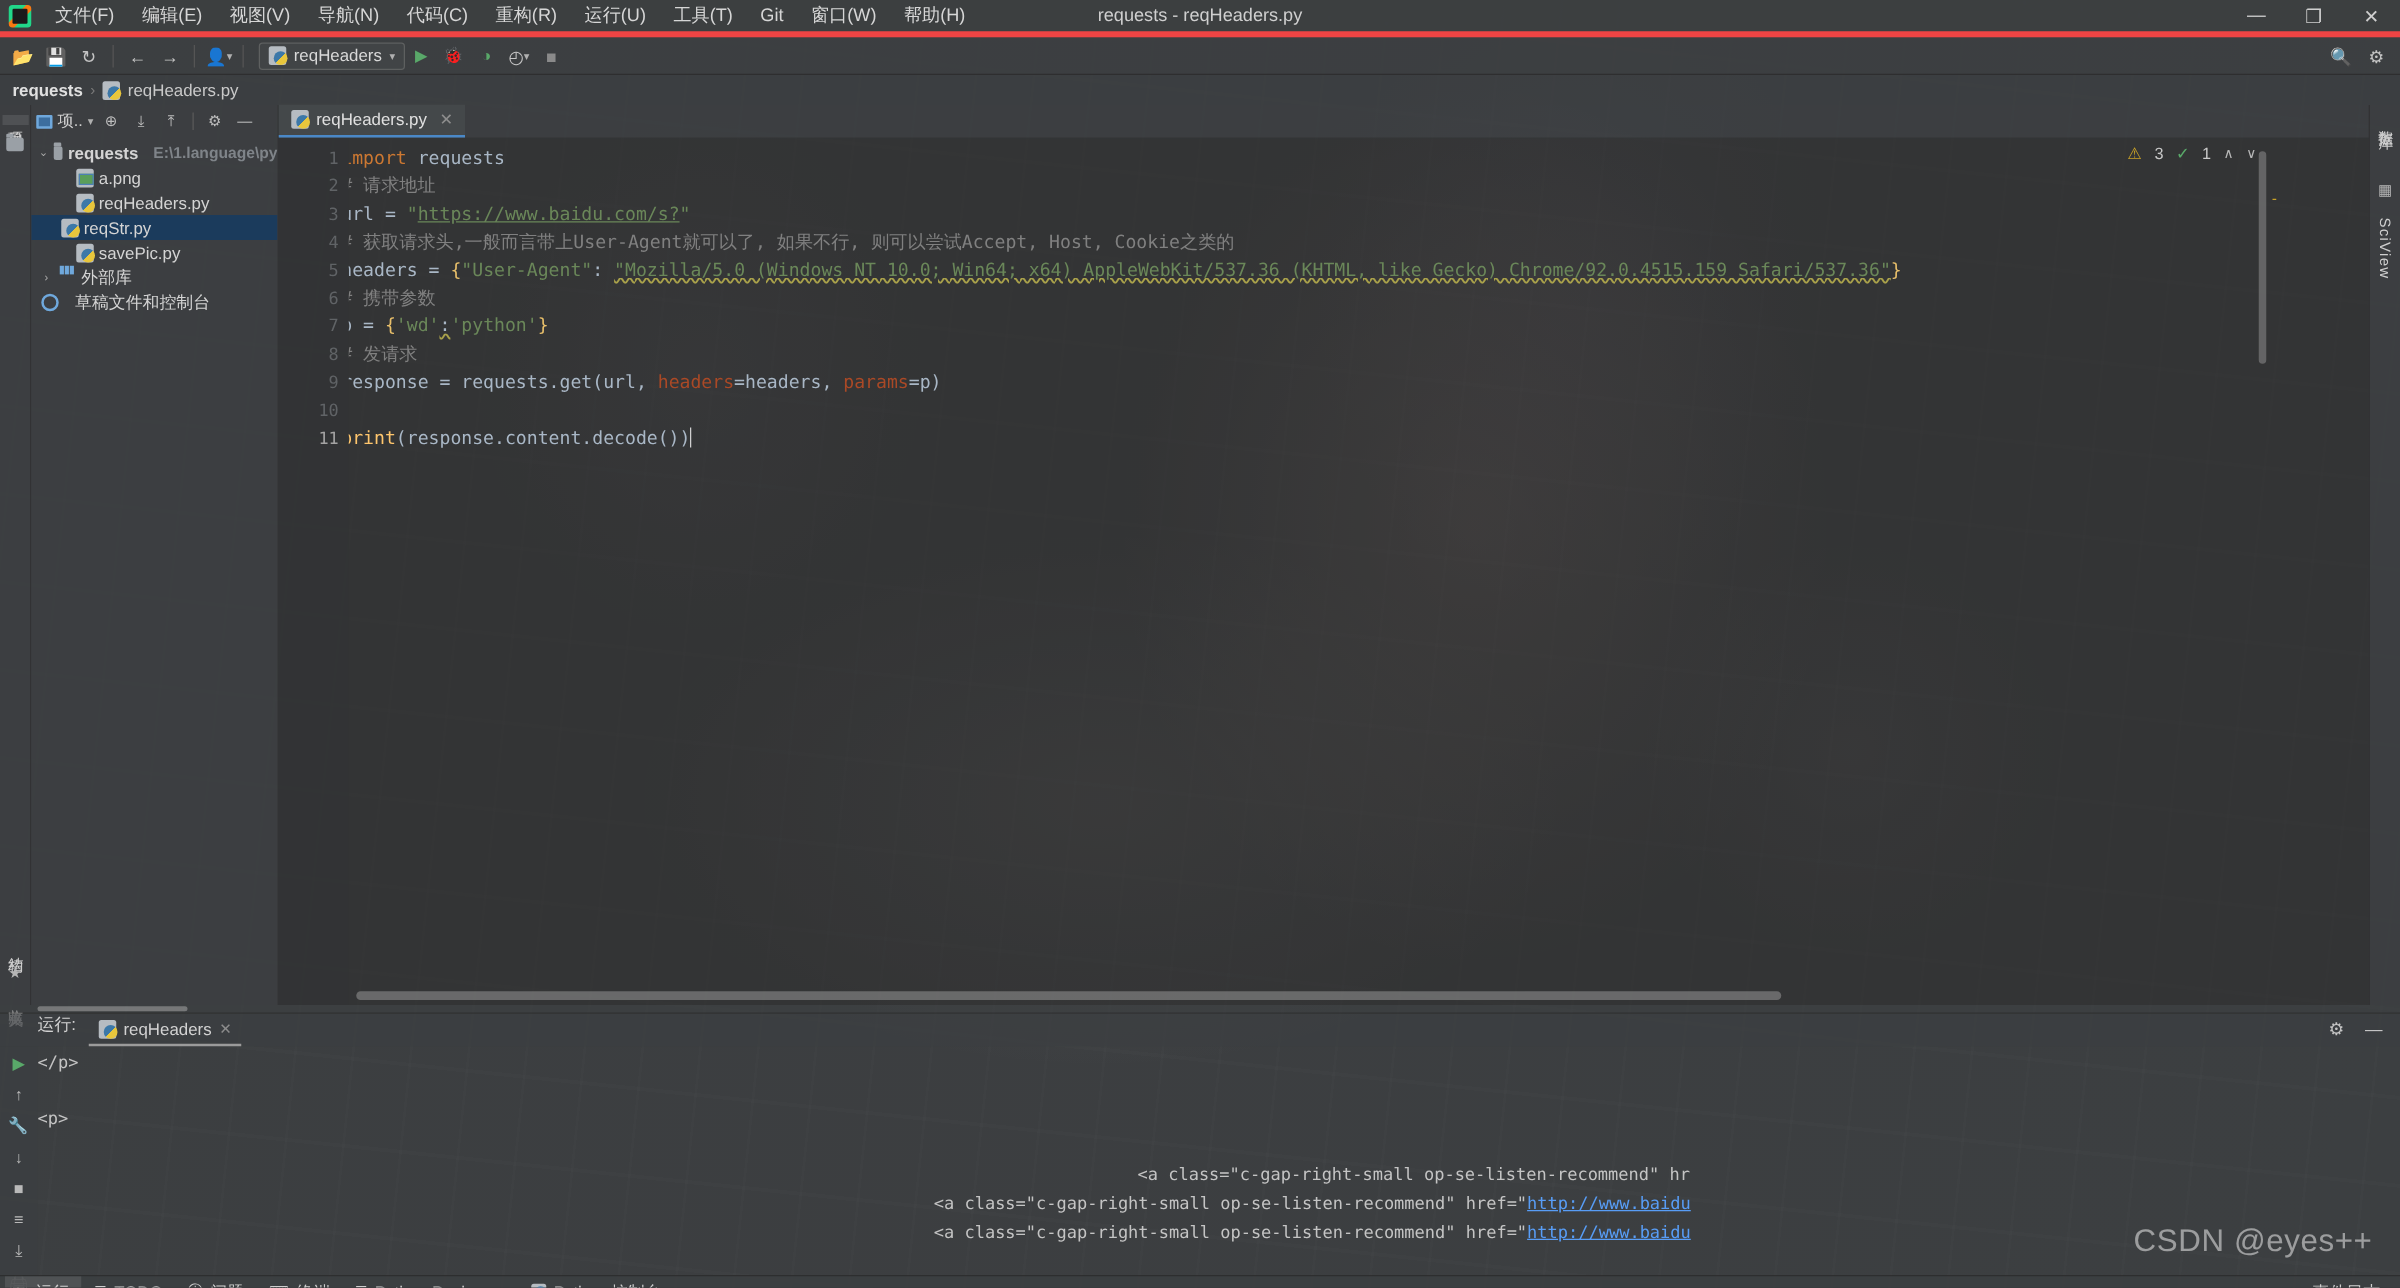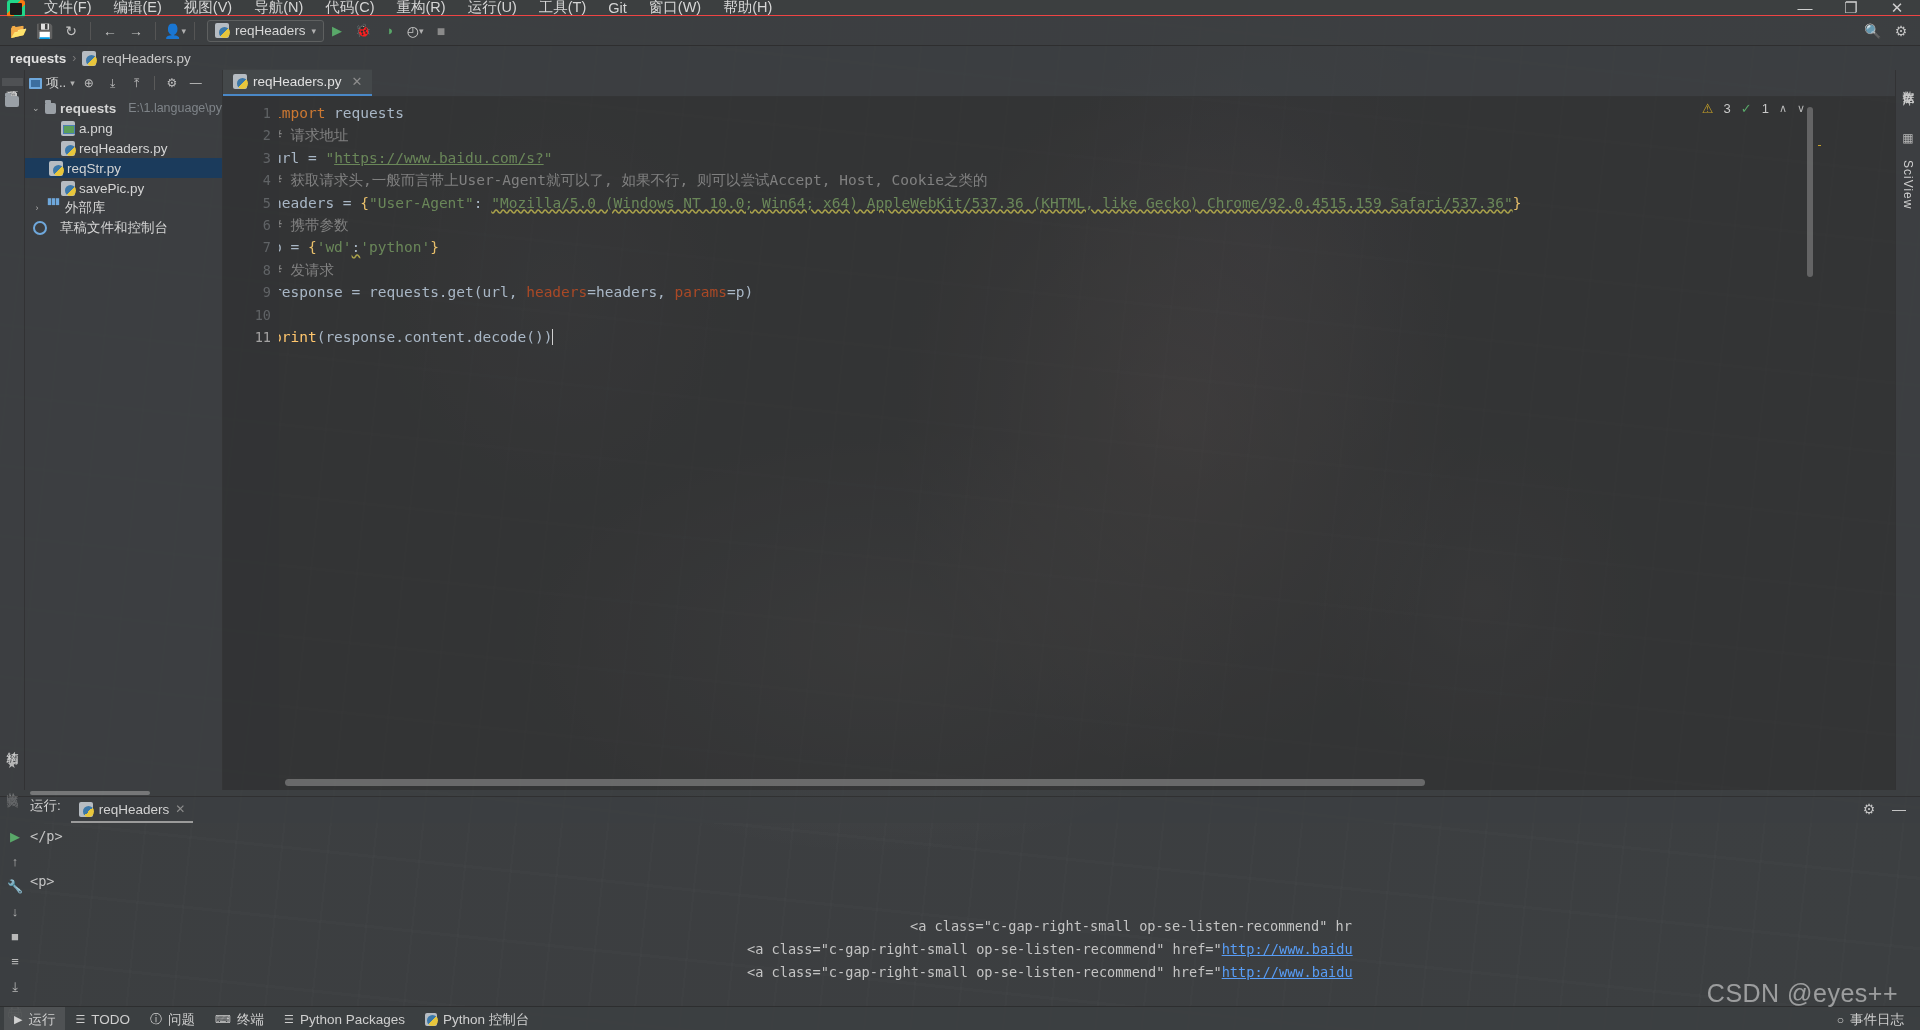--- a/index.html
+++ b/index.html
@@ -33,23 +33,23 @@
     position: absolute; inset: 0;
     background:
       repeating-linear-gradient(96deg, rgba(255,255,255,0.012) 0px, rgba(255,255,255,0.012) 2px, rgba(0,0,0,0) 2px, rgba(0,0,0,0) 46px),
       repeating-linear-gradient(6deg, rgba(255,255,255,0.010) 0px, rgba(255,255,255,0.010) 3px, rgba(0,0,0,0) 3px, rgba(0,0,0,0) 70px);
     pointer-events: none;
     z-index: 0;
   }
 
   
   .titlebar {
-    height: 16px; background: rgba(60,63,65,0.93);
-    display: flex; 
-    border-bottom: 1px solid #ef4444;
+    height: 30px; background: rgba(60,63,65,0.93);
+    display: flex; align-items: center;
+    border-bottom: 5px solid #ef4444;
     position: relative; z-index: 3;
   }
   .logo {
     width: 18px; height: 18px; margin: 0 8px 0 7px;
     border-radius: 3px; flex: none;
     background: linear-gradient(135deg,#21d789 0%, #21d789 38%, #f97a12 39%, #f97a12 62%, #21d789 63%);
     position: relative;
   }
   .logo::after {
     content: ""; position: absolute; left: 3px; top: 3px; right: 3px; bottom: 3px;
@@ -131,21 +131,21 @@
   .sq { width: 13px; height: 11px; border: 2px solid #6fa8dc; background:#3c6e9f; border-radius:1px; display:inline-block;}
   .tree { flex: 1; padding-top: 2px; font-size: 13.5px; overflow: hidden; }
   .tnode {
     display: flex; align-items: center; gap: 4px; height: 20px; padding-left: 6px;
     white-space: nowrap; color: #d4d4d4;
   }
   .tnode.sel { background: #1b3b5c; padding-left: 24px; }
   .arrow { width: 12px; text-align: center; font-size: 9px; color: #aeaeae; }
   .ind1 { padding-left: 8px; gap: 13px; }
   .ind2 { padding-left: 36px; }
-  .tpath { color: #7f8489; font-size: 12.5px; margin-left: 8px; }
+  .tpath { color: #7f8489; font-size: 12.5px; margin-left: 8px; font-weight: bold; }
   
   .i-folder { width: 14px; height: 11px; background: #9aa0a6; border-radius: 1px 2px 2px 2px; position: relative; }
   .i-folder::before { content:""; position:absolute; top:-3px; left:0; width:6px; height:3px; background:#9aa0a6; border-radius:1px 1px 0 0;}
   .i-py { width: 14px; height: 15px; position: relative; background:#b6bcc2; border-radius:2px; }
   .i-py::after {
     content:""; position:absolute; right:-1px; bottom:0px; width:11px; height:11px; border-radius:50%;
     background: linear-gradient(135deg,#3c78a8 0 50%, #e8c63c 50% 100%);
   }
   .i-png { width: 14px; height: 15px; background:#b6bcc2; border-radius:2px; position:relative;}
   .i-png::after { content:""; position:absolute; left:2px; bottom:2px; width:10px; height:7px; background:#5a9e5a; border:1px solid #4d7fb5;}
@@ -285,20 +285,21 @@
       <div class="menu-item">视图(V)</div>
       <div class="menu-item">导航(N)</div>
       <div class="menu-item">代码(C)</div>
       <div class="menu-item">重构(R)</div>
       <div class="menu-item">运行(U)</div>
       <div class="menu-item">工具(T)</div>
       <div class="menu-item">Git</div>
       <div class="menu-item">窗口(W)</div>
       <div class="menu-item">帮助(H)</div>
     </div>
+    <div class="win-title">requests - reqHeaders.py</div>
     <div class="wincontrols">
       <div class="wc">—</div>
       <div class="wc">❐</div>
       <div class="wc close">✕</div>
     </div>
   </div>
 
   <div class="toolbar">
     <div class="tb-btn">📂</div>
     <div class="tb-btn">💾</div>

